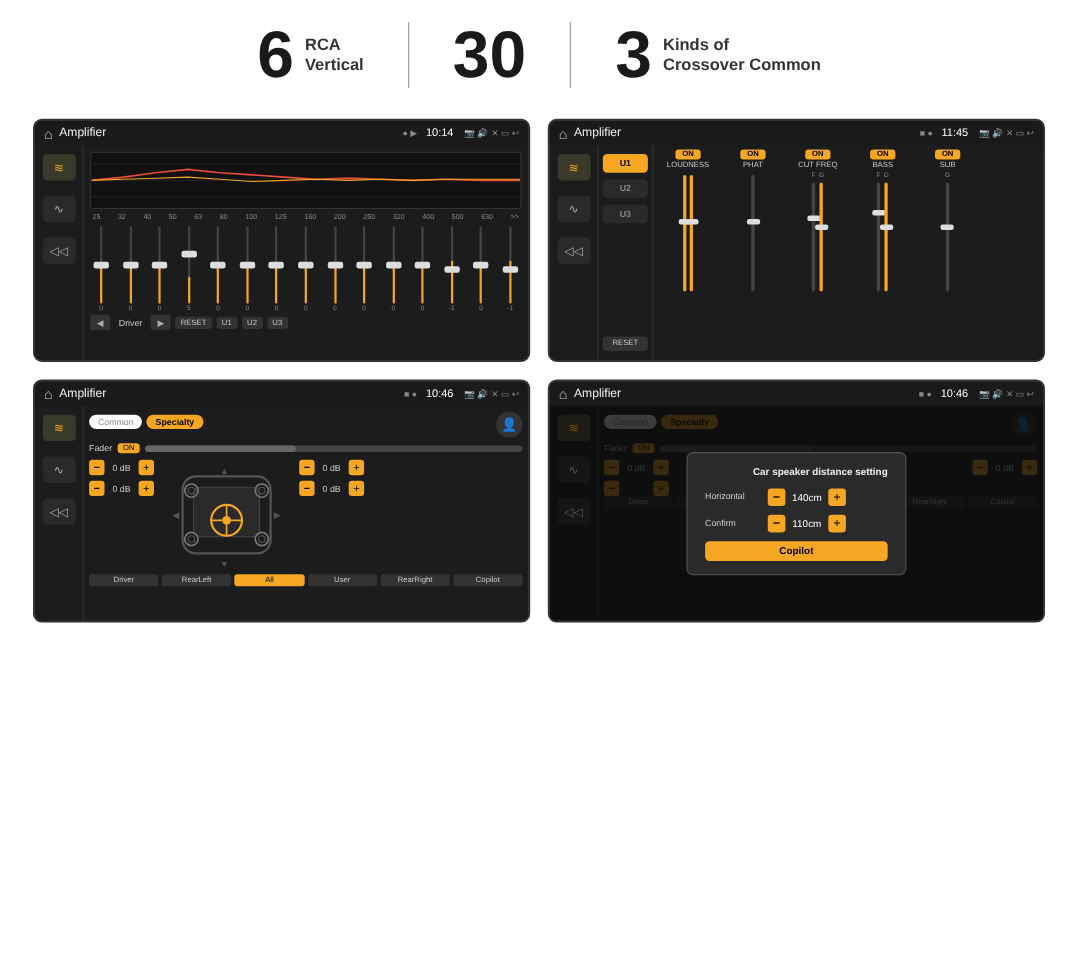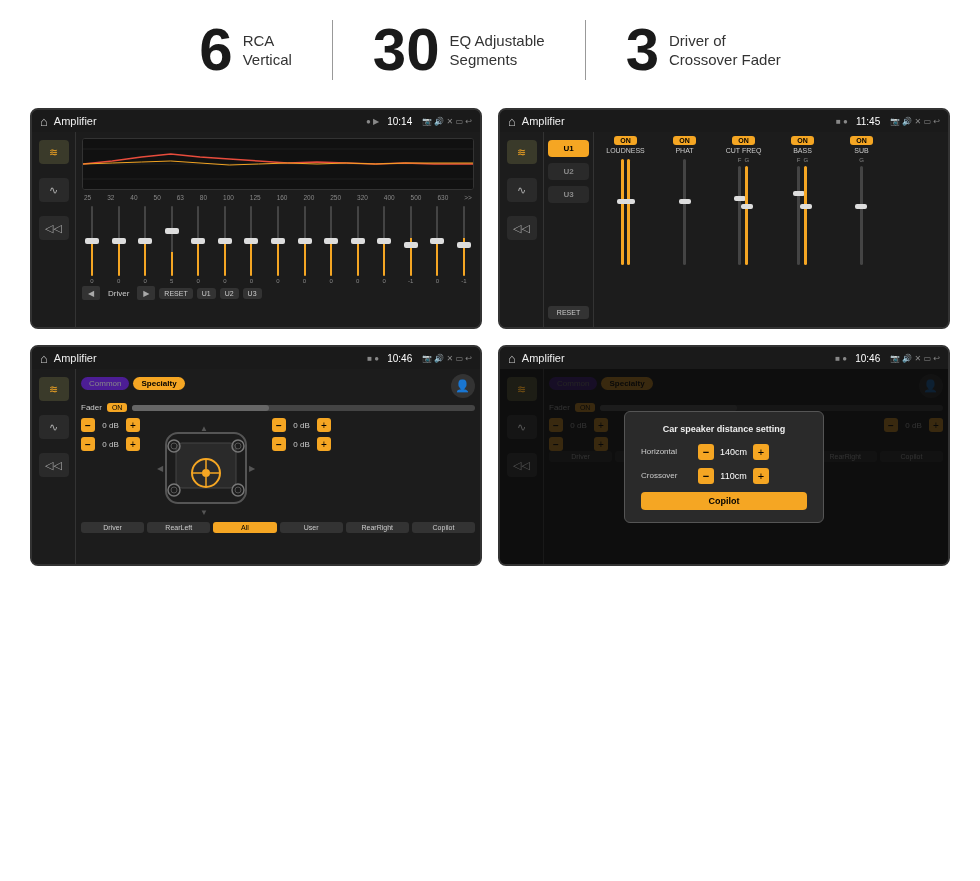--- a/index.html
+++ b/index.html
@@ -45,21 +45,21 @@
     .stat-number {
       font-size: 60px;
       font-weight: 900;
       color: #1a1a1a;
       line-height: 1;
     }
     .stat-text {
       font-size: 15px;
       color: #333;
       line-height: 1.3;
-      font-weight: 400;
+      font-weight: 700;
     }
     .stat-divider {
       width: 1px;
       height: 60px;
       background: #999;
     }
 
     
     .screenshots-grid {
       display: grid;
@@ -327,21 +327,21 @@
     .speaker-content {
       flex: 1;
       padding: 5px;
     }
     .sp-tabs {
       display: flex;
       gap: 4px;
       margin-bottom: 6px;
     }
     .sp-tab {
-      background: #4c1d95;
+      background: #ffffff;
       border-radius: 12px;
       padding: 2px 8px;
       font-size: 8px;
       color: #888;
     }
     .sp-tab.active {
       background: #f5a623;
       color: #000;
       font-weight: bold;
     }
@@ -458,21 +458,21 @@
     .dialog-box {
       background: #2a2a2a;
       border: 1px solid #555;
       border-radius: 6px;
       padding: 12px 16px;
       width: 200px;
     }
     .dialog-title {
       font-size: 9px;
       color: #eee;
-      text-align: center;
+      text-align: right;
       margin-bottom: 10px;
       font-weight: bold;
     }
     .dialog-row {
       display: flex;
       align-items: center;
       gap: 2px;
       margin-bottom: 8px;
     }
     .dialog-label {
@@ -535,31 +535,27 @@
     <div class="stat-item">
       <span class="stat-number">6</span>
       <div>
         <div class="stat-text">RCA</div>
         <div class="stat-text">Vertical</div>
       </div>
     </div>
     <div class="stat-divider"></div>
     <div class="stat-item">
       <span class="stat-number">30</span>
-      <div>
-        <div class="stat-text">EQ Adjustable</div>
-        <div class="stat-text">Segments</div>
-      </div>
     </div>
     <div class="stat-divider"></div>
     <div class="stat-item">
       <span class="stat-number">3</span>
       <div>
-        <div class="stat-text">Driver of</div>
-        <div class="stat-text">Crossover Fader</div>
+        <div class="stat-text">Kinds of</div>
+        <div class="stat-text">Crossover Common</div>
       </div>
     </div>
   </div>
 
   <div class="screenshots-grid">
 
     <div class="screen-wrapper">
       <div class="status-bar">
         <span class="status-home-icon">⌂</span>
         <span class="status-title">Amplifier</span>
@@ -991,21 +987,21 @@
             <div class="dialog-title">Car speaker distance setting</div>
 
             <div class="dialog-row">
               <span class="dialog-label">Horizontal</span>
               <div class="dialog-minus">−</div>
               <span class="dialog-value">140cm</span>
               <div class="dialog-plus">+</div>
             </div>
 
             <div class="dialog-row">
-              <span class="dialog-label">Crossover</span>
+              <span class="dialog-label">Confirm</span>
               <div class="dialog-minus">−</div>
               <span class="dialog-value">110cm</span>
               <div class="dialog-plus">+</div>
             </div>
 
             <div class="dialog-confirm-btn">Copilot</div>
           </div>
         </div>
       </div>
     </div>

